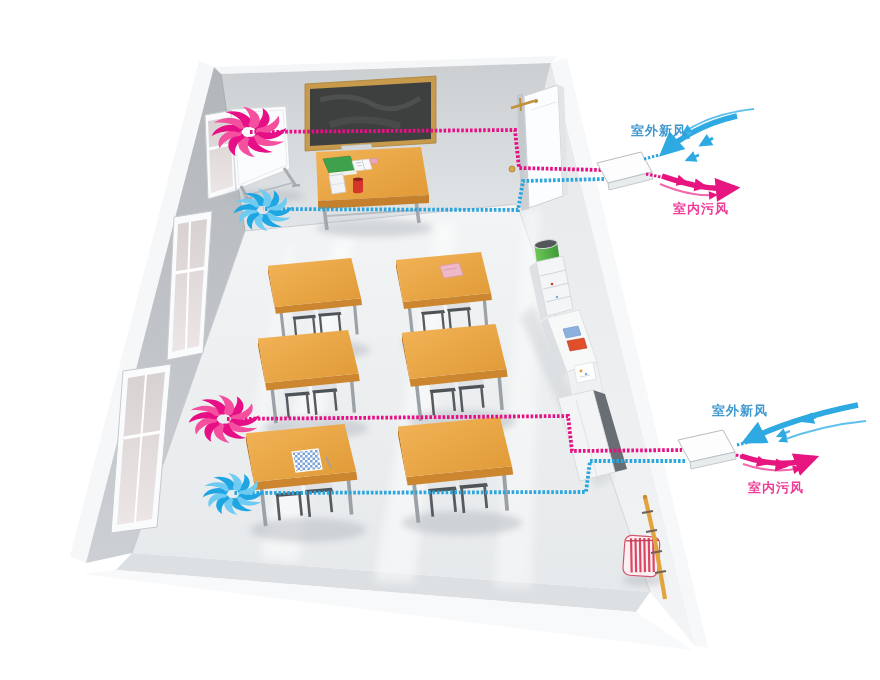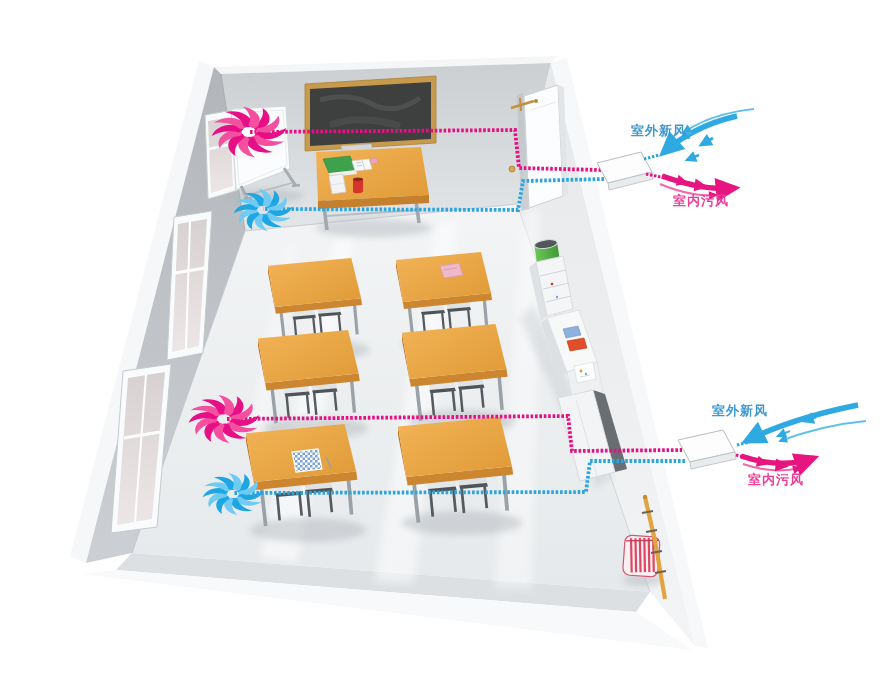--- a/index.html
+++ b/index.html
@@ -2,21 +2,21 @@
 <html><head>
 <meta charset="utf-8">
 <style>
   html,body{margin:0;padding:0;background:#ffffff;}
   .stage{position:relative;width:880px;height:680px;background:#ffffff;overflow:hidden;
          font-family:"DejaVu Sans",sans-serif;}
   .stage svg{position:absolute;left:0;top:0;}
   .lbl{position:absolute;font-weight:bold;font-size:13px;letter-spacing:1px;white-space:nowrap;
        font-family:"DejaVu Sans",sans-serif;}
   .lbl-blue{color:#3e97cf;}
-  .lbl-pink{color:#ee3d97;}
+  .lbl-pink{color:#ee3d97;margin-top:8px;}
   .duct{fill:none;stroke-width:3.8;stroke-dasharray:2.6 1.8;}
   .ductp{stroke:#e60f84;}
   .ductb{stroke:#2aa5de;}
   .stub{fill:none;stroke-width:3;stroke-dasharray:2.4 1.7;}
   .arr{fill:none;}
   .pp1{fill:#e60f86;} .pp2{fill:#f4509f;}
   .bp1{fill:#1ea6e3;} .bp2{fill:#6fcbf2;}
 </style>
 </head>
 <body>

